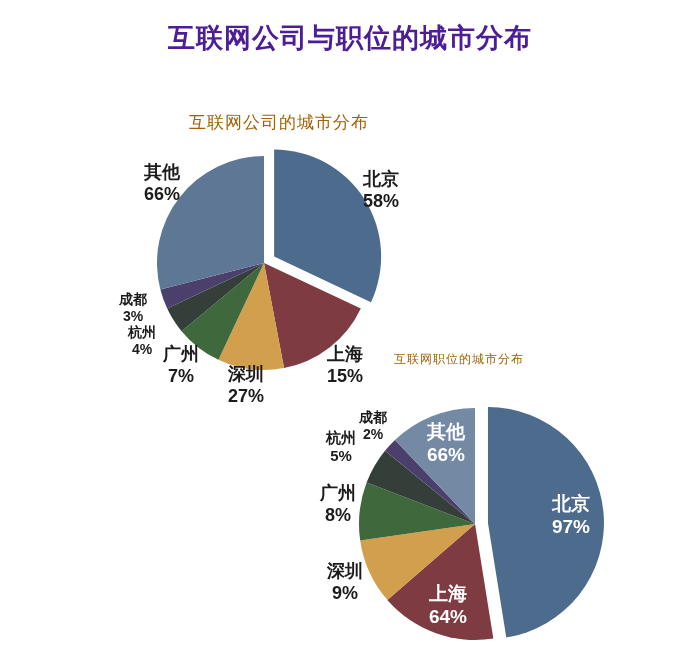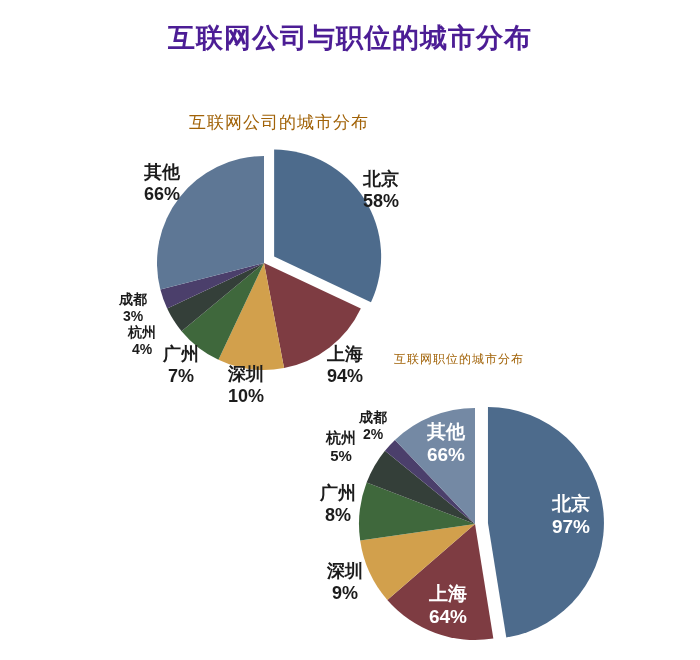--- a/index.html
+++ b/index.html
@@ -76,25 +76,25 @@
       <path d="M 140 140 L 59.95 56.05 A 116 116 0 0 1 140.00 24.00 Z" fill="#7489a4"></path>
     </svg>
 
   <div id="labels-host">
       <div class="plabel" style="left: 381px; top: 191px; font-size: 18px;">
         <div>北京</div>
         <div>58%</div>
       </div>
       <div class="plabel" style="left: 345px; top: 366px; font-size: 18px;">
         <div>上海</div>
-        <div>94%</div>
+        <div>15%</div>
       </div>
       <div class="plabel" style="left: 246px; top: 386px; font-size: 18px;">
         <div>深圳</div>
-        <div>10%</div>
+        <div>27%</div>
       </div>
       <div class="plabel" style="left: 181px; top: 366px; font-size: 18px;">
         <div>广州</div>
         <div>7%</div>
       </div>
       <div class="plabel" style="left: 142px; top: 341px; font-size: 14px;">
         <div>杭州</div>
         <div>4%</div>
       </div>
       <div class="plabel" style="left: 133px; top: 308px; font-size: 14px;">

